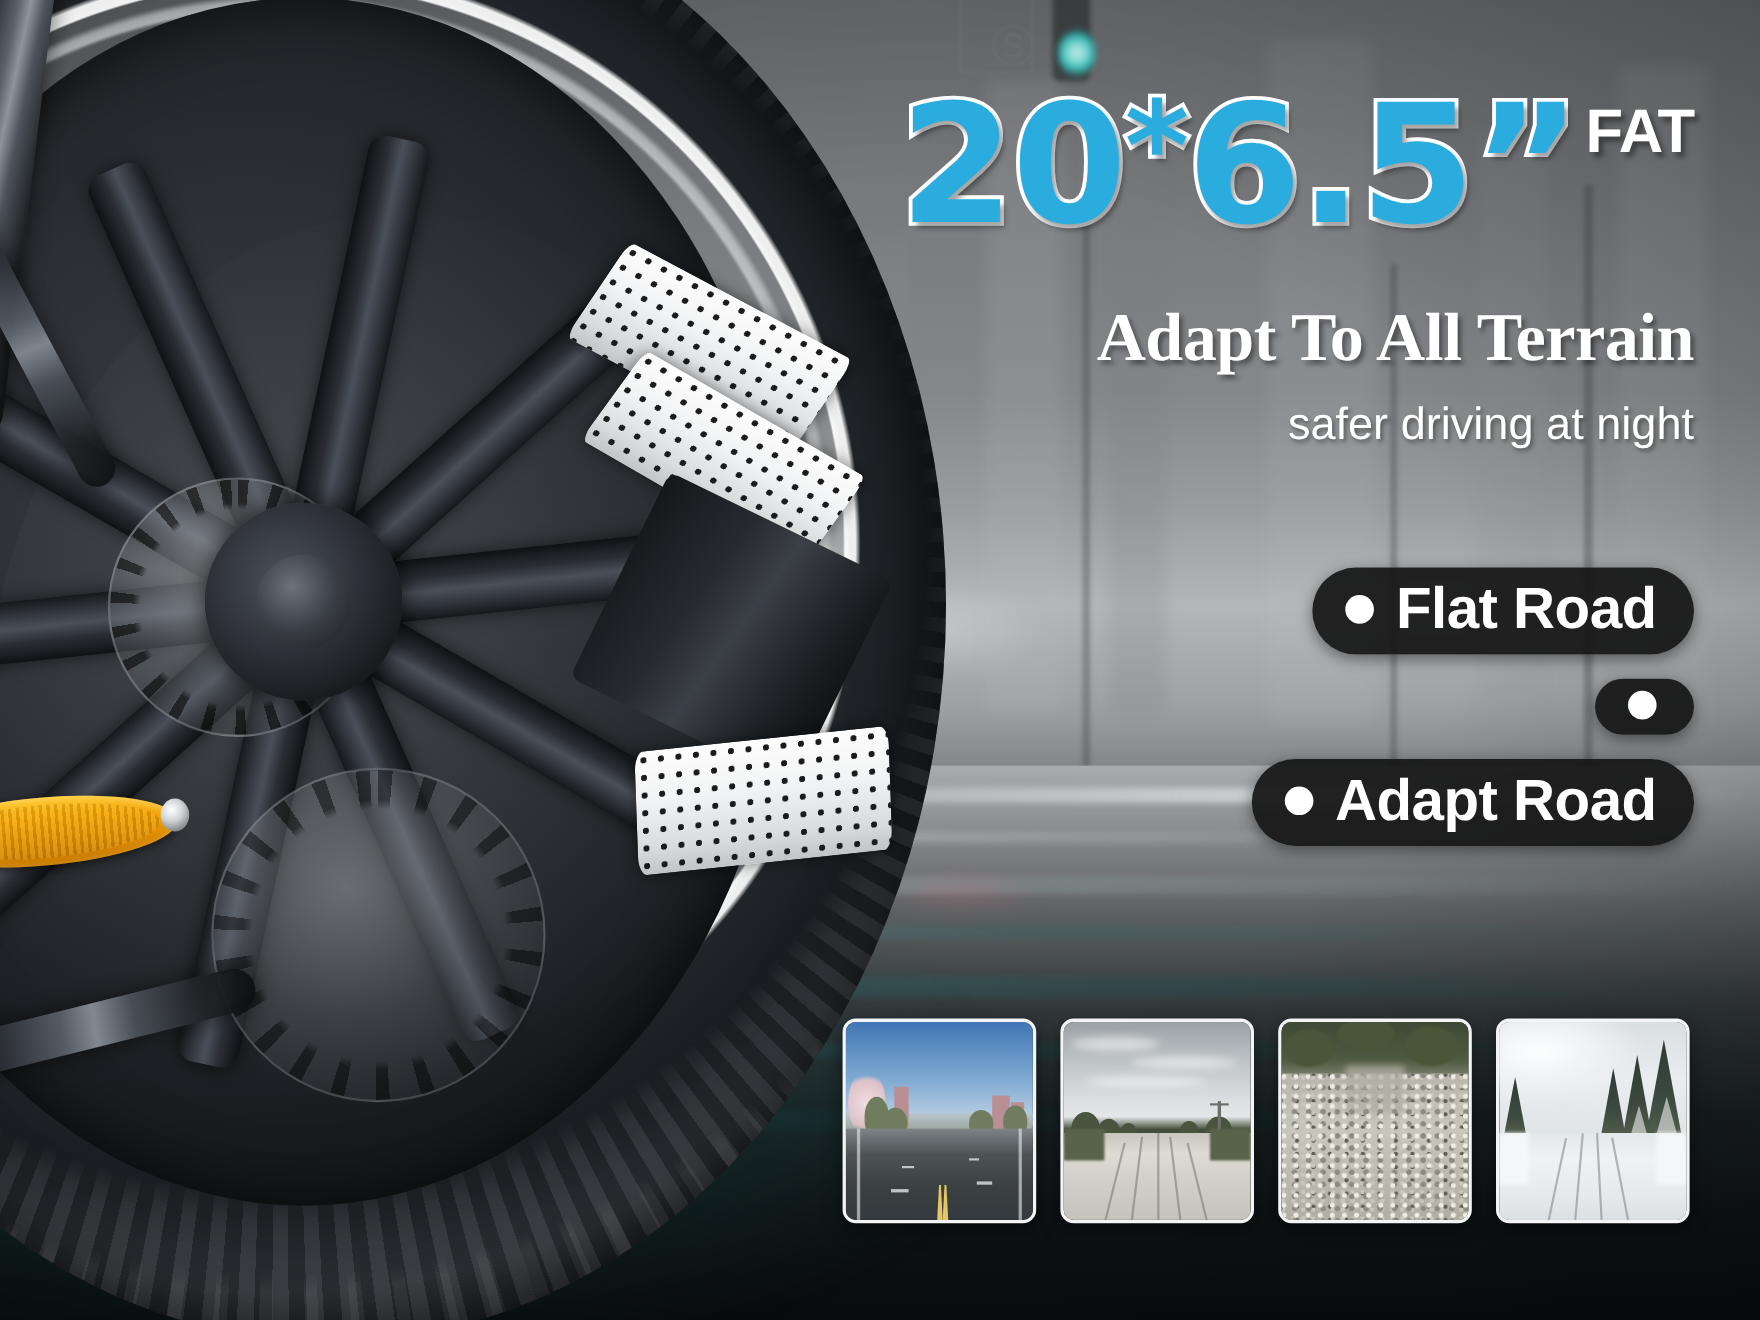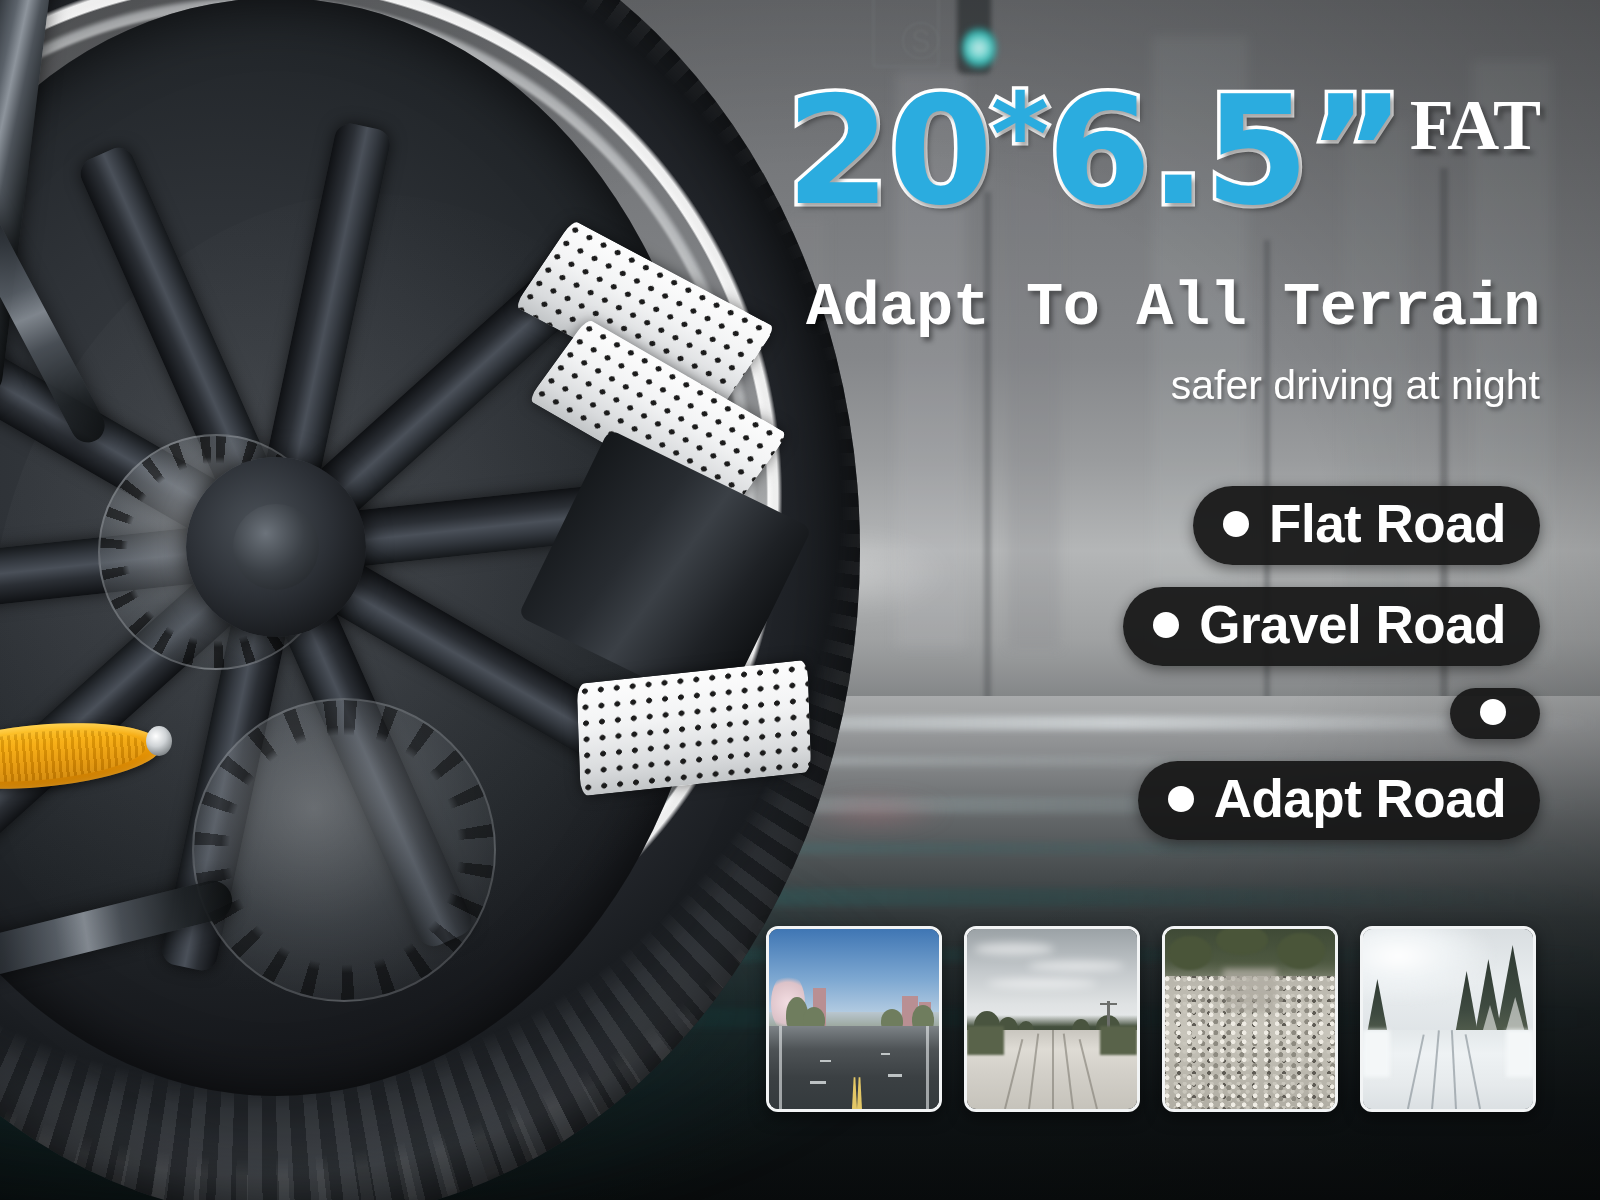--- a/index.html
+++ b/index.html
@@ -234,44 +234,44 @@
     paint-order:stroke fill;
     font-family:"DejaVu Sans",sans-serif;
     text-shadow:4px 5px 5px rgba(0,0,0,.35);
   }
   .hl-star{font-size:112px;vertical-align:super;line-height:1;}
   .hl-fat{
     display:flex;flex-direction:column;align-items:flex-start;
     margin-left:6px;margin-top:16px;
   }
   .hl-fat .l1{
-    font-size:72px;line-height:.88;font-weight:700;color:#fff;letter-spacing:-1px;
-    font-family:Liberation Serif, serif;text-shadow:4px 5px 5px rgba(0,0,0,.38);
+    font-size:56px;line-height:.88;font-weight:700;color:#fff;letter-spacing:-1px;
+    font-family:Liberation Sans, sans-serif;text-shadow:4px 5px 5px rgba(0,0,0,.38);
   }
   .hl-fat .l2{
     font-size:56px;line-height:1.1;font-weight:700;color:#fff;letter-spacing:0px;
     align-self:flex-end;
     font-family:"DejaVu Sans",sans-serif;text-shadow:4px 5px 5px rgba(0,0,0,.38);
   }
 
   .subhead{
     position:absolute;left:640px;top:272px;width:900px;text-align:right;
     font-size:62px;font-weight:700;color:#ffffff;letter-spacing:-.5px;
-    font-family:Liberation Mono, monospace;
+    font-family:Liberation Serif, serif;
     text-shadow:3px 4px 5px rgba(0,0,0,.42);
   }
   .subcopy{
     position:absolute;left:700px;top:358px;width:840px;text-align:right;
     font-size:41px;line-height:1.32;font-weight:400;color:#ffffff;
     font-family:"Liberation Sans",sans-serif;
     text-shadow:2px 3px 4px rgba(0,0,0,.4);
   }
 
   .pills{
-    position:absolute;left:1040px;top:486px;width:500px;
+    position:absolute;left:1040px;top:516px;width:500px;
     display:flex;flex-direction:column;align-items:flex-end;gap:22px;
   }
   .pill{
     display:flex;align-items:center;gap:20px;
     background:rgba(22,22,22,.93);
     border-radius:40px;
     padding:11px 34px 14px 30px;
     box-shadow:0 4px 14px rgba(0,0,0,.45);
   }
   .dot{
@@ -460,24 +460,20 @@
 
   <div class="subhead">Adapt To All Terrain</div>
   <div class="subcopy">
     <div>safer driving at night</div>
   </div>
 
   <div class="pills">
     <div class="pill">
       <span class="dot"></span>
       <span class="pill-label">Flat Road</span>
-    </div>
-    <div class="pill">
-      <span class="dot"></span>
-      <span class="pill-label">Gravel Road</span>
     </div>
     <div class="pill">
       <span class="dot"></span>
     </div>
     <div class="pill">
       <span class="dot"></span>
       <span class="pill-label">Adapt Road</span>
     </div>
   </div>
 

